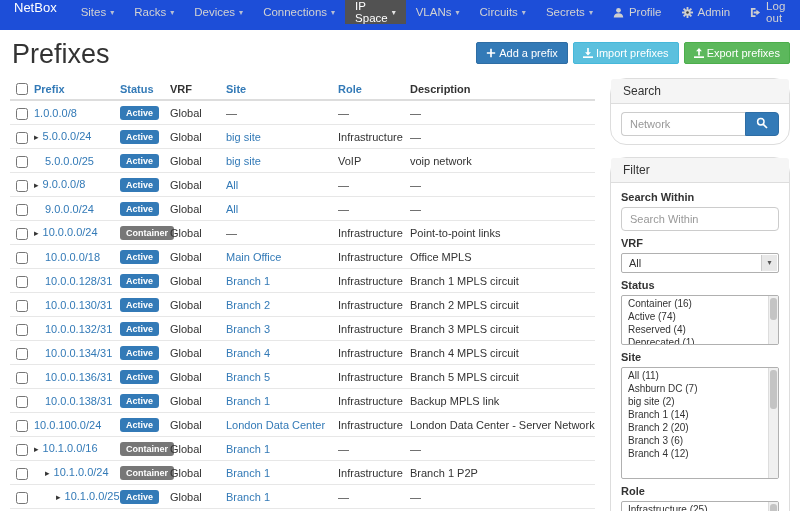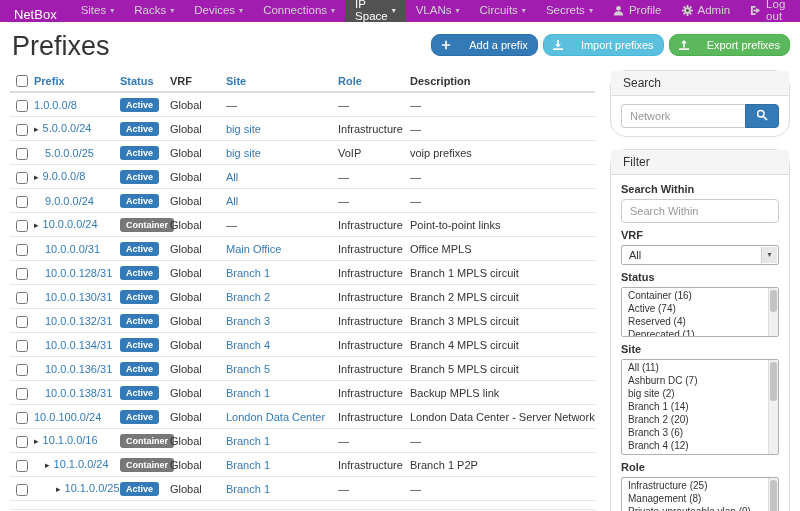--- a/index.html
+++ b/index.html
@@ -1,37 +1,37 @@
 <!DOCTYPE html>
 <html><head>
 <meta charset="utf-8">
 <style>
   html,body{margin:0;padding:0}
   body{width:800px;height:511px;overflow:hidden;background:#fff;color:#333;
        font-family:"Liberation Sans",sans-serif;-webkit-font-smoothing:antialiased}
   a{text-decoration:none;color:#337ab7}
 
   
-  .navbar{height:22px;background:#a21caf;display:flex;align-items:flex-end;font-size:11.5px}
+  .navbar{height:30px;background:#1d4ed8;display:flex;align-items:flex-start;font-size:11.5px}
   .brand{display:flex;align-items:center;padding:0 14px;color:#fff;font-size:13px;cursor:pointer}
   .nav-menu{display:flex;align-items:stretch}
   .nav-item{display:flex;align-items:center;gap:4px;padding:0 10px;color:#d2d2d2;cursor:pointer}
   .nav-item.active{background:#525252;color:#fff}
   .caret{font-size:8px;opacity:.85}
   .nav-right{margin-left:auto;display:flex;align-items:stretch;padding-right:8px}
   .nav-right .nav-item{gap:5px}
   .nicon{display:flex;align-items:center}
   .nicon svg{display:block}
 
   
   .content{padding:0 10px}
   .header-row{display:flex;justify-content:space-between;align-items:flex-start}
   h1{font-size:27px;font-weight:400;margin:9px 0 8px 2px;color:#333}
   .actions{margin-top:12px;display:flex;gap:5px}
-  .btn{display:inline-flex;align-items:center;gap:18px;font-size:11px;padding:4px 9px;border-radius:9px;
+  .btn{display:inline-flex;align-items:center;gap:3px;font-size:11px;padding:4px 9px;border-radius:2px;
        color:#fff;border:1px solid transparent;cursor:pointer;font-family:inherit;line-height:12px}
   .btn-primary{background:#337ab7;border-color:#2e6da4}
   .btn-info{background:#5bc0de;border-color:#46b8da}
   .btn-success{background:#5cb85c;border-color:#4cae4c}
   .bicon svg{display:block}
 
   
   .body-row{display:flex;gap:15px;align-items:flex-start}
   .main{flex:1;min-width:0}
   .sidebar{width:180px;flex:none}
@@ -68,21 +68,21 @@
            font-size:11px;line-height:18px;padding:0 20px 0 7px;box-sizing:border-box;cursor:pointer}
   .fsel-arrow{position:absolute;right:1px;top:1px;bottom:1px;width:15px;background:#e8e8e8;
               border-left:1px solid #ccc;display:flex;align-items:center;justify-content:center;
               font-size:8px;color:#555}
   .listbox{position:relative;border:1px solid #b0b0b0;border-radius:2px;overflow:hidden;
            padding:1px 10px 1px 0;background:#fff;box-sizing:border-box;cursor:pointer}
   .listbox .opt{font-size:10px;line-height:11px;padding:1px 6px 1px 6px;white-space:nowrap;overflow:hidden}
   .listbox::after{content:"";position:absolute;top:0;right:0;bottom:0;width:9px;background:#f0f0f0;border-left:1px solid #ddd}
   .listbox .thumb{position:absolute;right:1px;width:7px;border-radius:3px;background:#c4c4c4;z-index:2}
   .lb-status{height:50px}
-  .lb-site{height:96px}
+  .lb-site{height:112px}
   .lb-role{height:80px}
 </style>
 </head>
 <body>
 
 <nav class="navbar">
   <a class="brand">NetBox</a>
   <div class="nav-menu">
       <a class="nav-item">
         <span>Sites</span>
@@ -229,21 +229,21 @@
               <td><span>Infrastructure</span></td>
               <td><span class="dash">—</span></td>
             </tr>
             <tr>
               <td class="cb-cell"><input type="checkbox" style=""></td>
               <td><span class="pwrap" style="padding-left: 11px;"><a>5.0.0.0/25</a></span></td>
               <td><span class="badge badge-active">Active</span></td>
               <td><span>Global</span></td>
               <td><a>big site</a></td>
               <td><span>VoIP</span></td>
-              <td><span>voip prefixes</span></td>
+              <td><span>voip network</span></td>
             </tr>
             <tr>
               <td class="cb-cell"><input type="checkbox" style=""></td>
               <td><span class="pwrap" style="padding-left: 0px;"><span class="expander">▸</span><a>9.0.0.0/8</a></span></td>
               <td><span class="badge badge-active">Active</span></td>
               <td><span>Global</span></td>
               <td><a>All</a></td>
               <td><span class="dash">—</span></td>
               <td><span class="dash">—</span></td>
             </tr>
@@ -260,21 +260,21 @@
               <td class="cb-cell"><input type="checkbox" style=""></td>
               <td><span class="pwrap" style="padding-left: 0px;"><span class="expander">▸</span><a>10.0.0.0/24</a></span></td>
               <td><span class="badge badge-container">Container</span></td>
               <td><span>Global</span></td>
               <td><span class="dash">—</span></td>
               <td><span>Infrastructure</span></td>
               <td><span>Point-to-point links</span></td>
             </tr>
             <tr>
               <td class="cb-cell"><input type="checkbox" style=""></td>
-              <td><span class="pwrap" style="padding-left: 11px;"><a>10.0.0.0/31</a></span></td>
+              <td><span class="pwrap" style="padding-left: 11px;"><a>10.0.0.0/18</a></span></td>
               <td><span class="badge badge-active">Active</span></td>
               <td><span>Global</span></td>
               <td><a>Main Office</a></td>
               <td><span>Infrastructure</span></td>
               <td><span>Office MPLS</span></td>
             </tr>
             <tr>
               <td class="cb-cell"><input type="checkbox" style=""></td>
               <td><span class="pwrap" style="padding-left: 11px;"><a>10.0.0.128/31</a></span></td>
               <td><span class="badge badge-active">Active</span></td>

